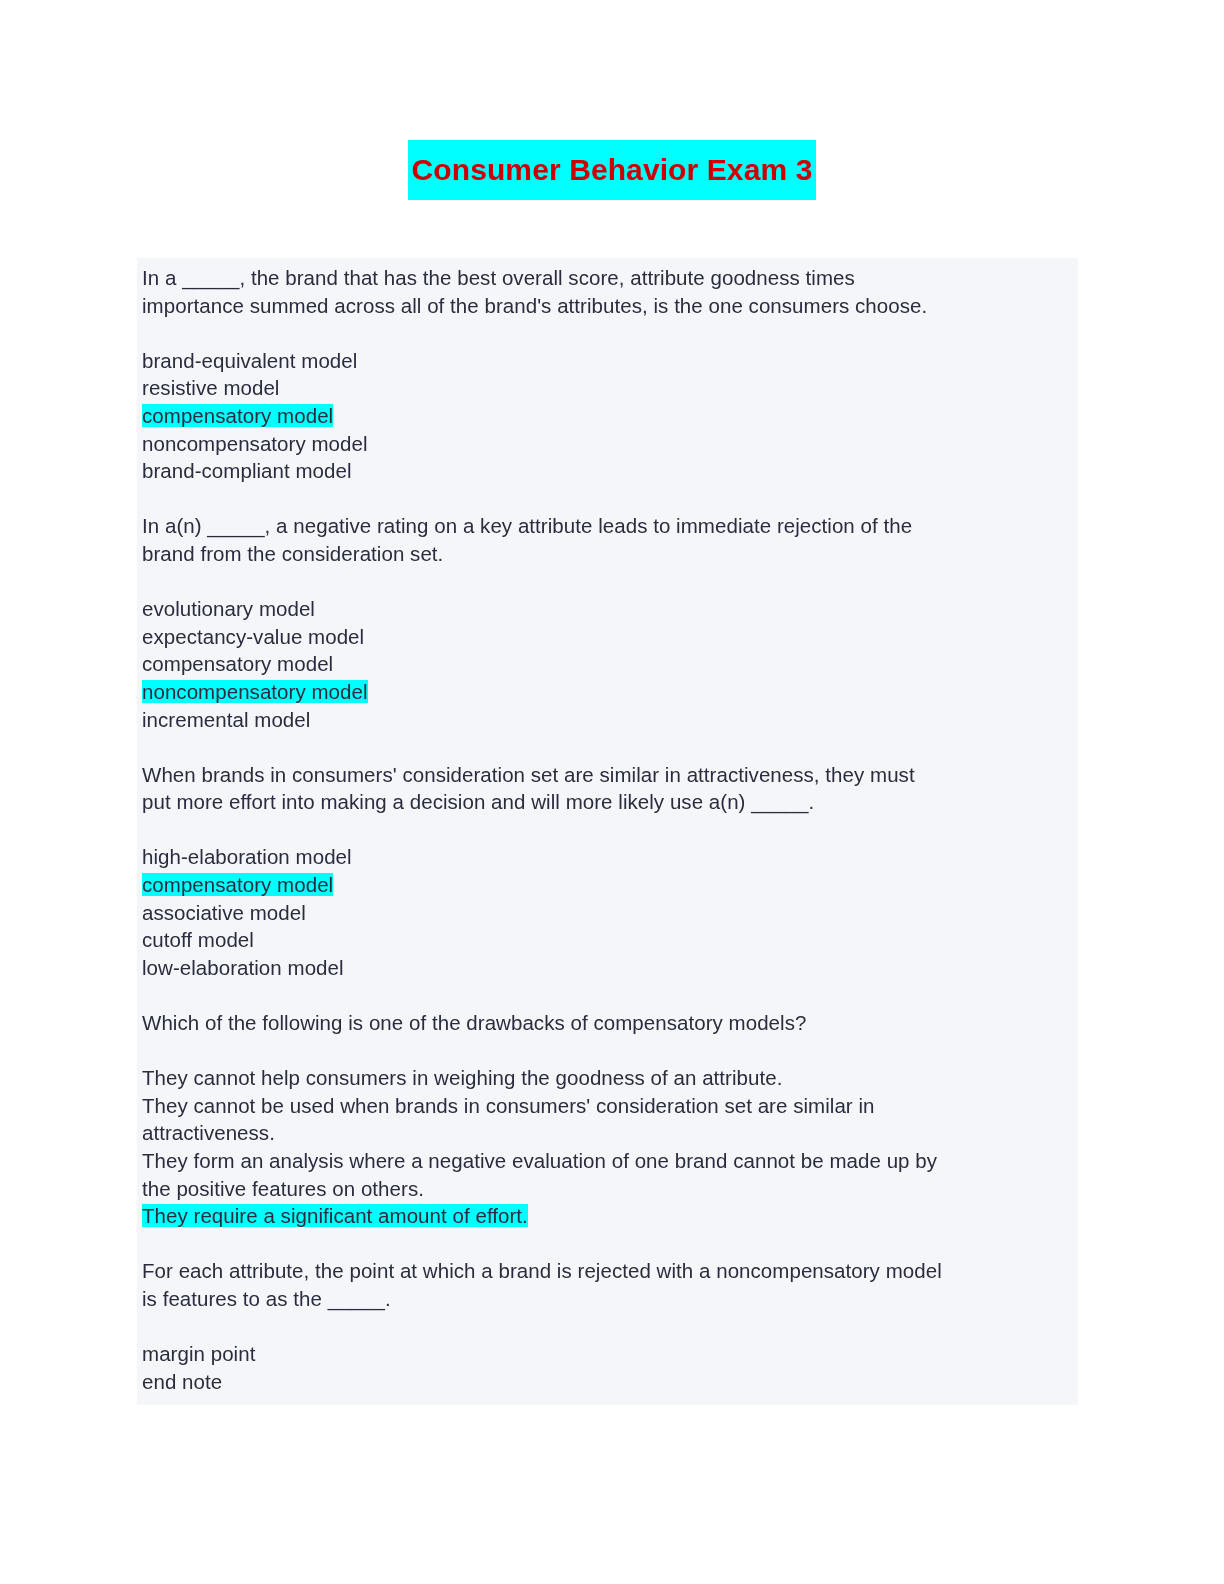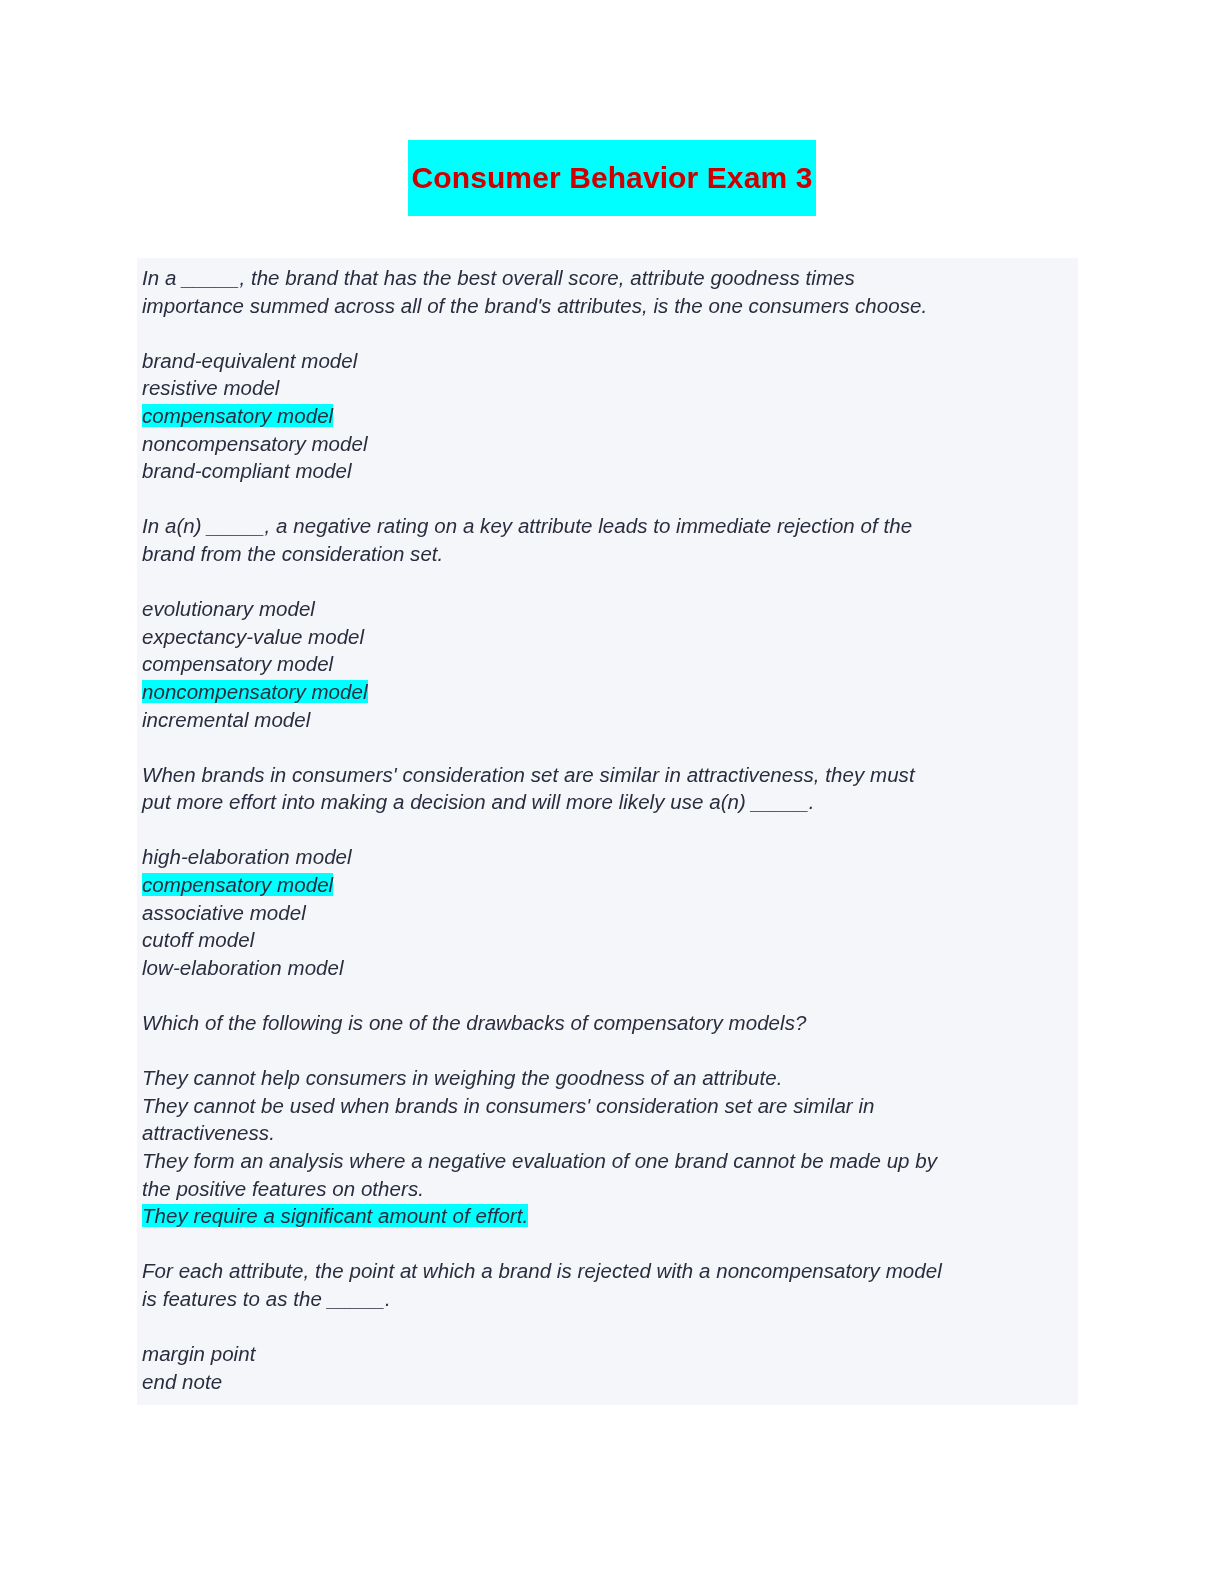--- a/index.html
+++ b/index.html
@@ -29,42 +29,41 @@
     width: 1224px;
     text-align: center;
   }
   .doc-title {
     display: inline-block;
     font-size: 30px;
     font-weight: bold;
     line-height: 44px;
     color: #cc0000;
     background: #00ffff;
-    padding: 16px 4px;
+    padding: 8px 4px;
     letter-spacing: 0.1px;
     white-space: nowrap;
   }
 
   
   .content-block {
     position: absolute;
     left: 137px;
     top: 258px;
     width: 941px;
     background: #f4f6fa;
     padding: 6px 5px 10px 5px;
     box-sizing: border-box;
   }
   .para {
     font-size: 20.5px;
     line-height: 27.6px;
     color: #2a2d3e;
     margin: 0;
     letter-spacing: 0.05px;
-    font-style: italic;
   }
   .spacer {
     height: 27.6px;
   }
   .hl {
     background: #00ffff;
     box-decoration-break: clone;
     -webkit-box-decoration-break: clone;
   }
 </style>

